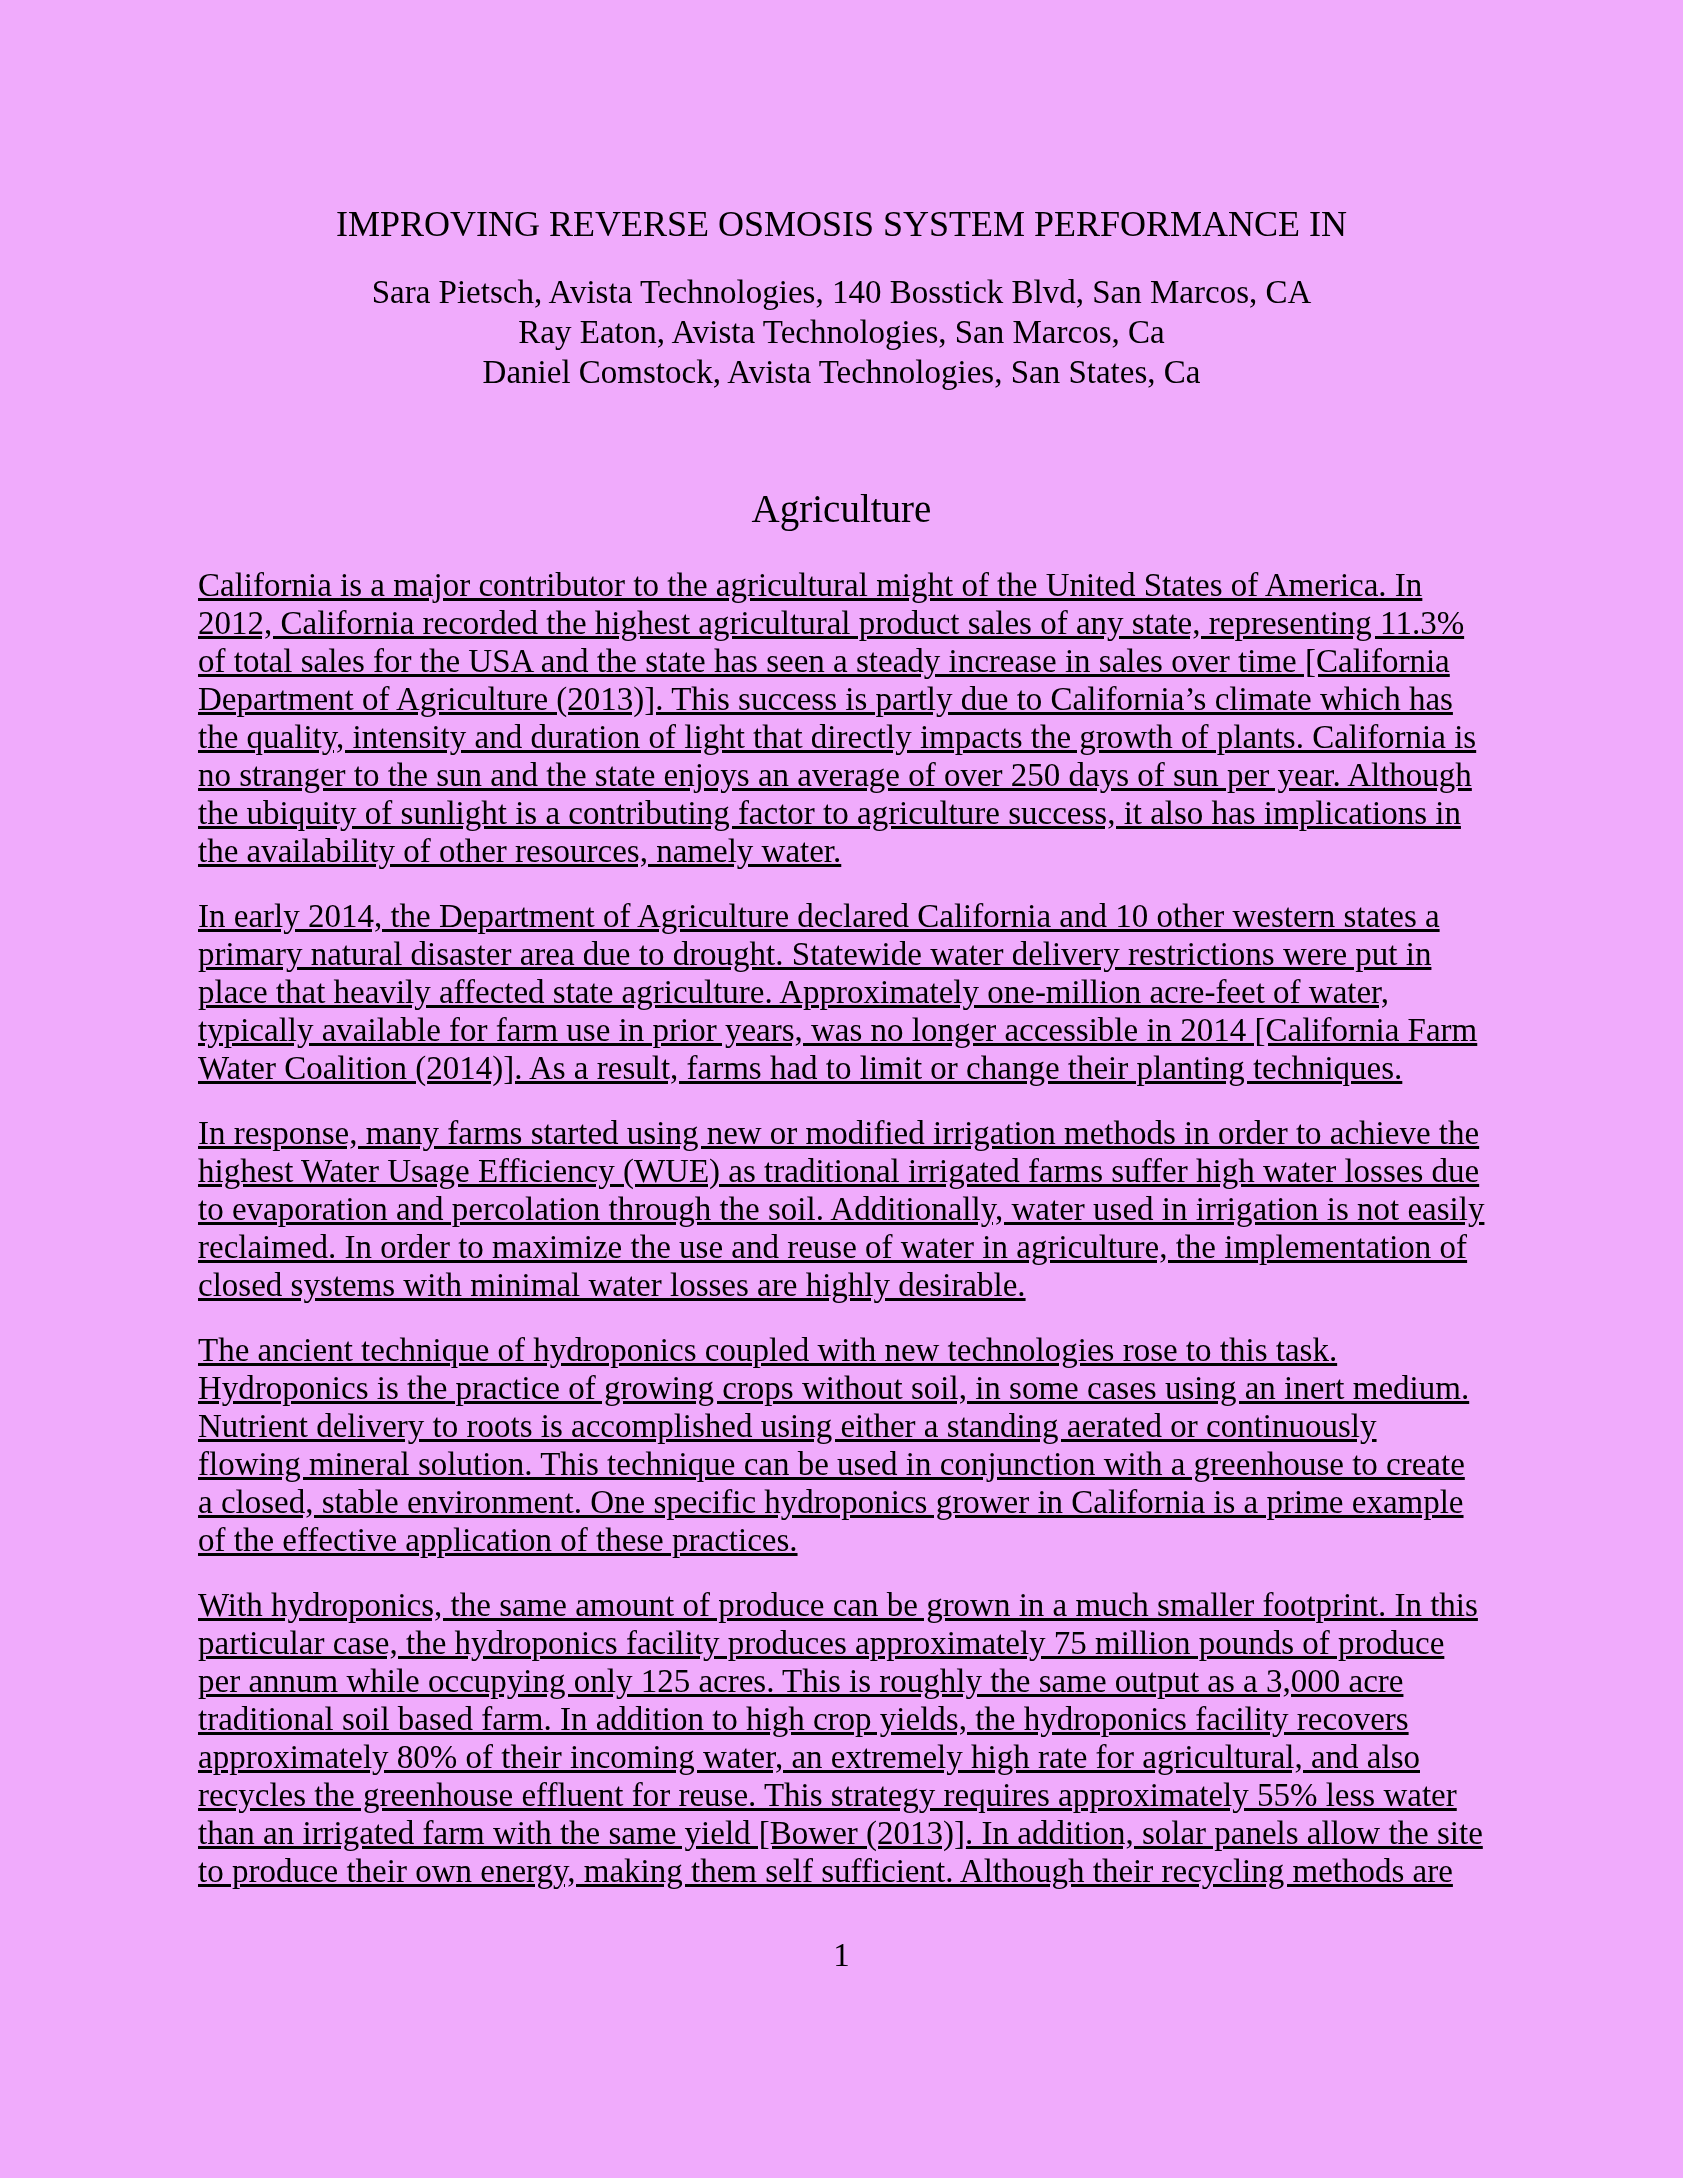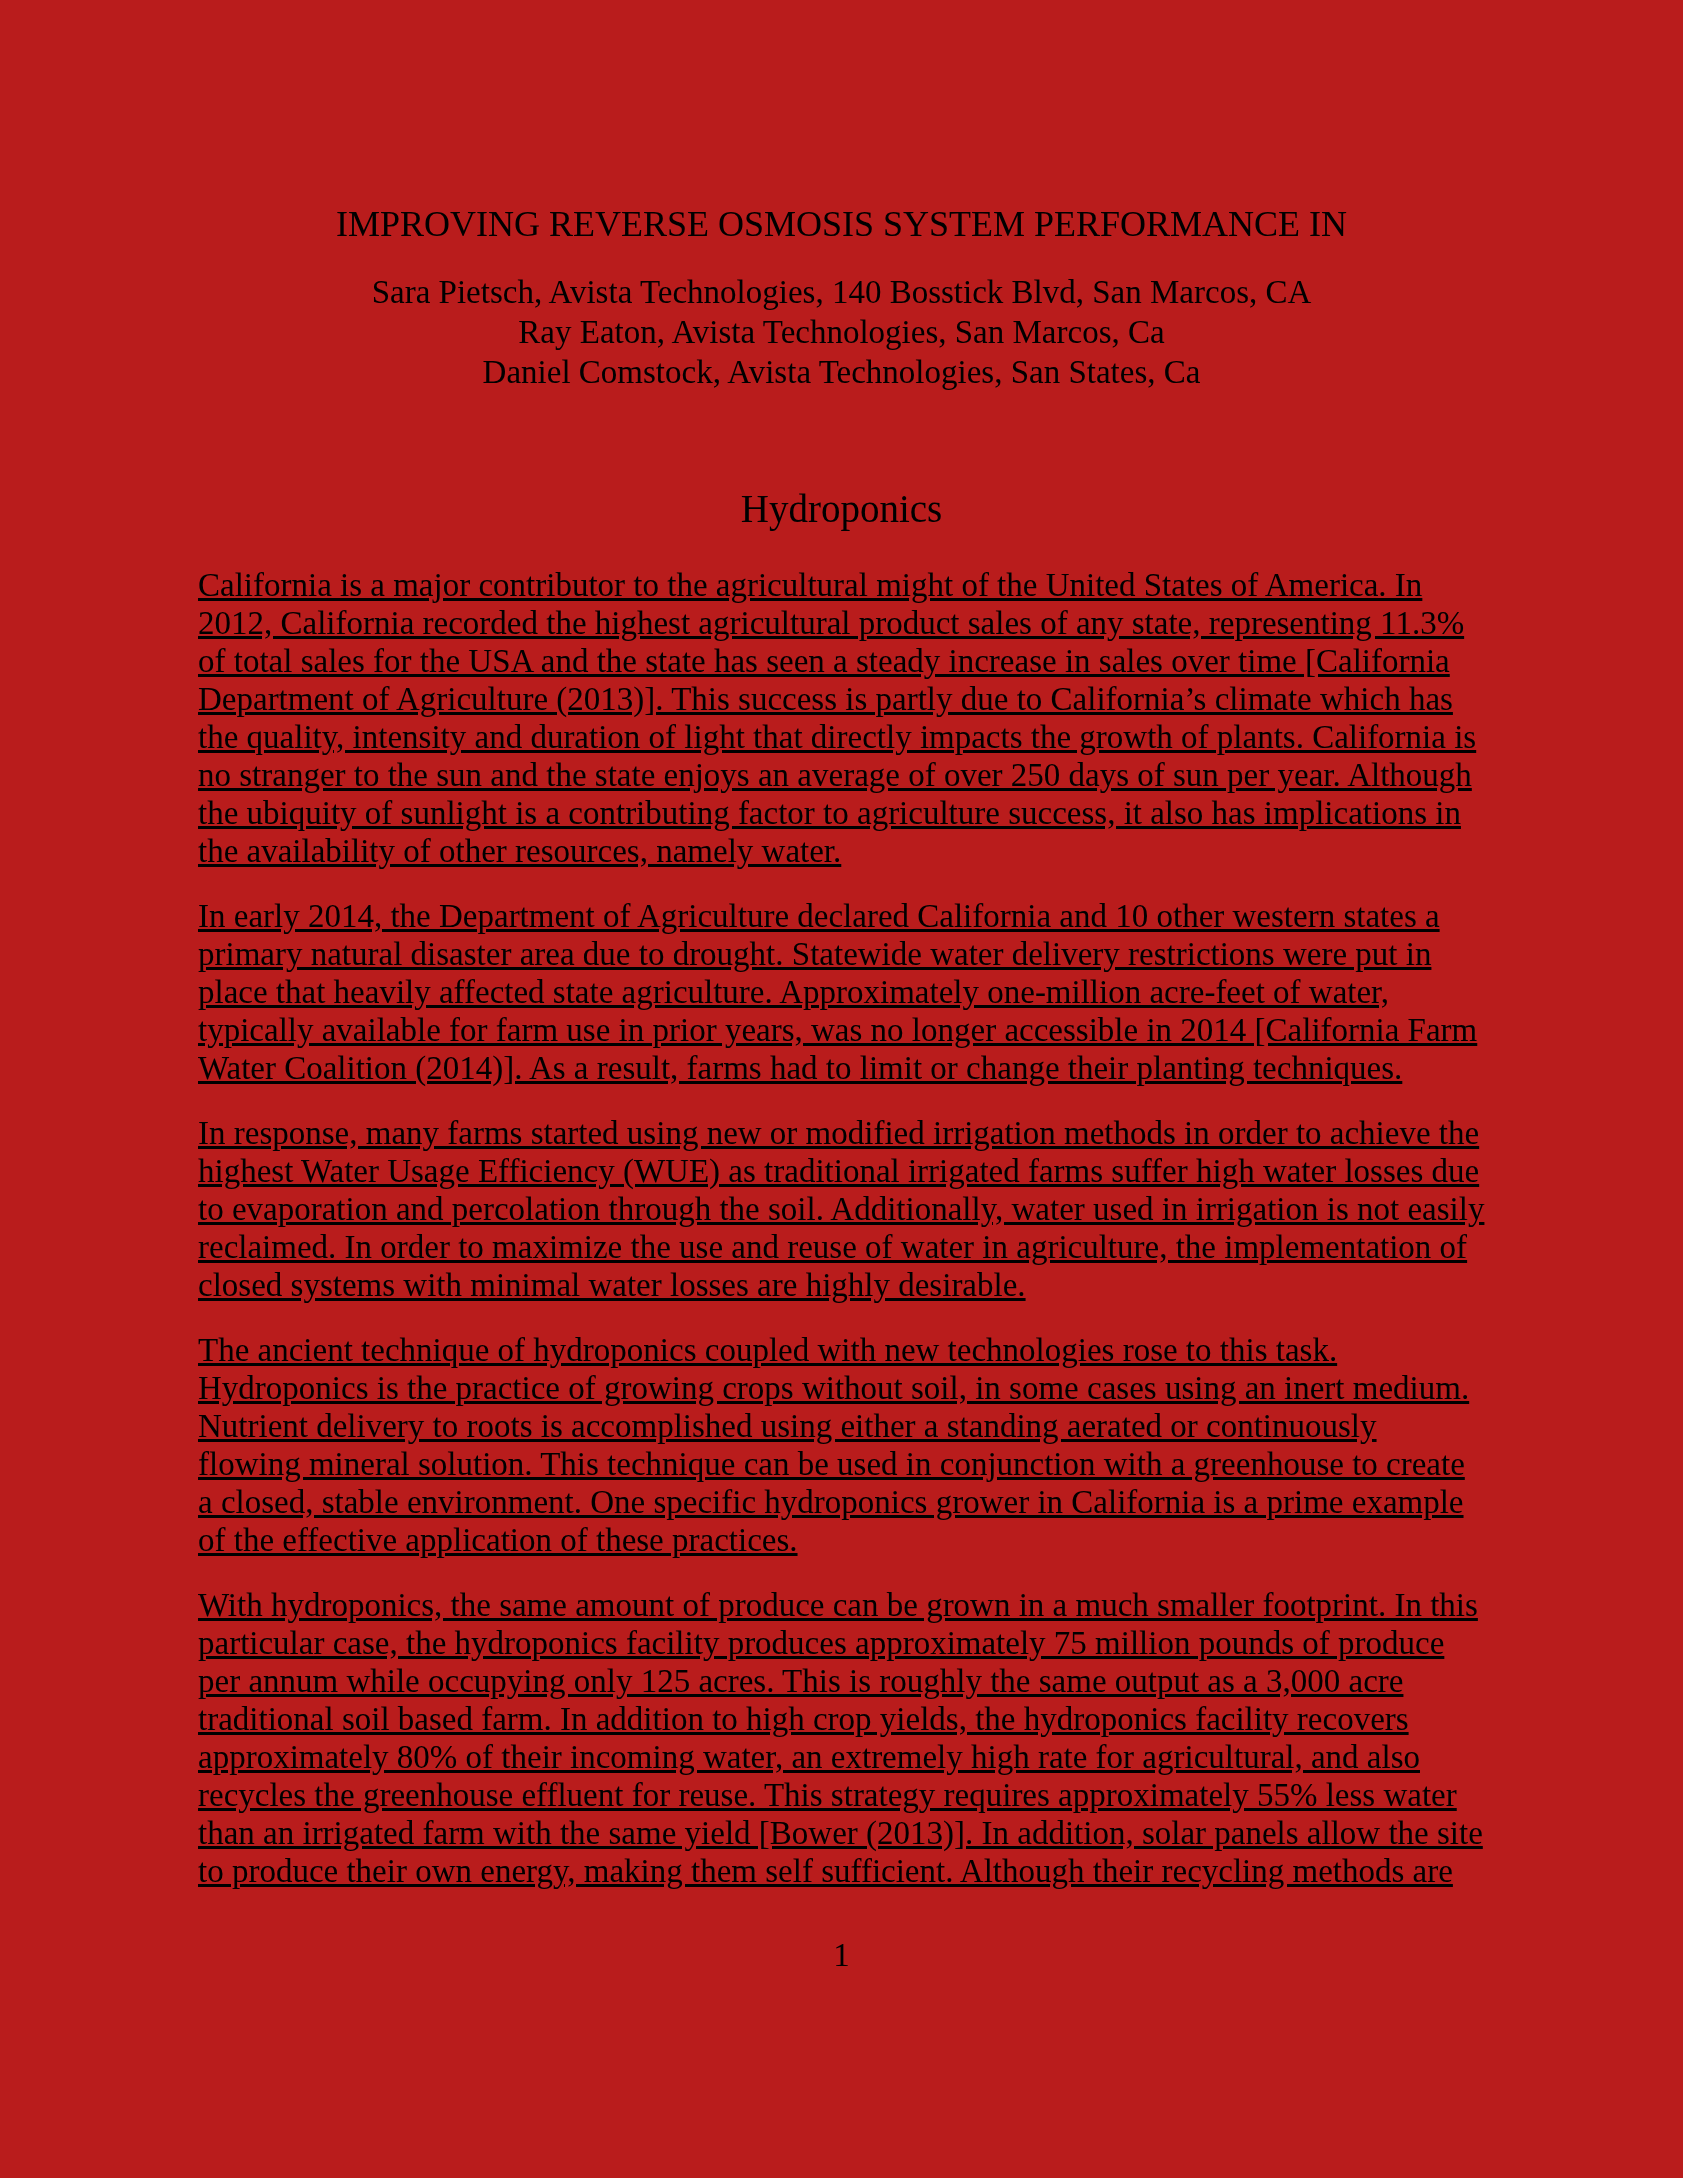--- a/index.html
+++ b/index.html
@@ -4,21 +4,21 @@
 <style>
   html, body {
     margin: 0;
     padding: 0;
     background: #ffffff;
   }
   .page {
     position: relative;
     width: 1683px;
     height: 2178px;
-    background: #b91c1c;
+    background: #f0abfc;
     color: #000000;
     font-family: "Liberation Serif", "DejaVu Serif", serif;
     overflow: hidden;
     text-rendering: optimizeLegibility;
   }
   .content {
     margin: 0 198px;
     width: 1287px;
   }
   .paper-title {
@@ -71,21 +71,21 @@
     <h1 class="paper-title">
       <div>IMPROVING REVERSE OSMOSIS SYSTEM PERFORMANCE IN</div>
     </h1>
 
     <div class="authors">
       <div>Sara Pietsch, Avista Technologies, 140 Bosstick Blvd, San Marcos, CA</div>
       <div>Ray Eaton, Avista Technologies, San Marcos, Ca</div>
       <div>Daniel Comstock, Avista Technologies, San States, Ca</div>
     </div>
 
-    <h2 class="section-heading">Hydroponics</h2>
+    <h2 class="section-heading">Agriculture</h2>
 
     <div class="body-text">
       <p>California is a major contributor to the agricultural might of the United States of America. In 2012, California recorded the highest agricultural product sales of any state, representing 11.3% of total sales for the USA and the state has seen a steady increase in sales over time [California Department of Agriculture (2013)]. This success is partly due to California’s climate which has the quality, intensity and duration of light that directly impacts the growth of plants. California is no stranger to the sun and the state enjoys an average of over 250 days of sun per year. Although the ubiquity of sunlight is a contributing factor to agriculture success, it also has implications in the availability of other resources, namely water.</p>
       <p>In early 2014, the Department of Agriculture declared California and 10 other western states a primary natural disaster area due to drought. Statewide water delivery restrictions were put in place that heavily affected state agriculture. Approximately one-million acre-feet of water, typically available for farm use in prior years, was no longer accessible in 2014 [California Farm Water Coalition (2014)]. As a result, farms had to limit or change their planting techniques.</p>
       <p>In response, many farms started using new or modified irrigation methods in order to achieve the highest Water Usage Efficiency (WUE) as traditional irrigated farms suffer high water losses due to evaporation and percolation through the soil. Additionally, water used in irrigation is not easily reclaimed. In order to maximize the use and reuse of water in agriculture, the implementation of closed systems with minimal water losses are highly desirable.</p>
       <p>The ancient technique of hydroponics coupled with new technologies rose to this task. Hydroponics is the practice of growing crops without soil, in some cases using an inert medium. Nutrient delivery to roots is accomplished using either a standing aerated or continuously flowing mineral solution. This technique can be used in conjunction with a greenhouse to create a closed, stable environment. One specific hydroponics grower in California is a prime example of the effective application of these practices.</p>
       <p>With hydroponics, the same amount of produce can be grown in a much smaller footprint. In this particular case, the hydroponics facility produces approximately 75 million pounds of produce per annum while occupying only 125 acres. This is roughly the same output as a 3,000 acre traditional soil based farm. In addition to high crop yields, the hydroponics facility recovers approximately 80% of their incoming water, an extremely high rate for agricultural, and also recycles the greenhouse effluent for reuse. This strategy requires approximately 55% less water than an irrigated farm with the same yield [Bower (2013)]. In addition, solar panels allow the site to produce their own energy, making them self sufficient. Although their recycling methods are</p>
     </div>
 
     <div class="page-number">1</div>

